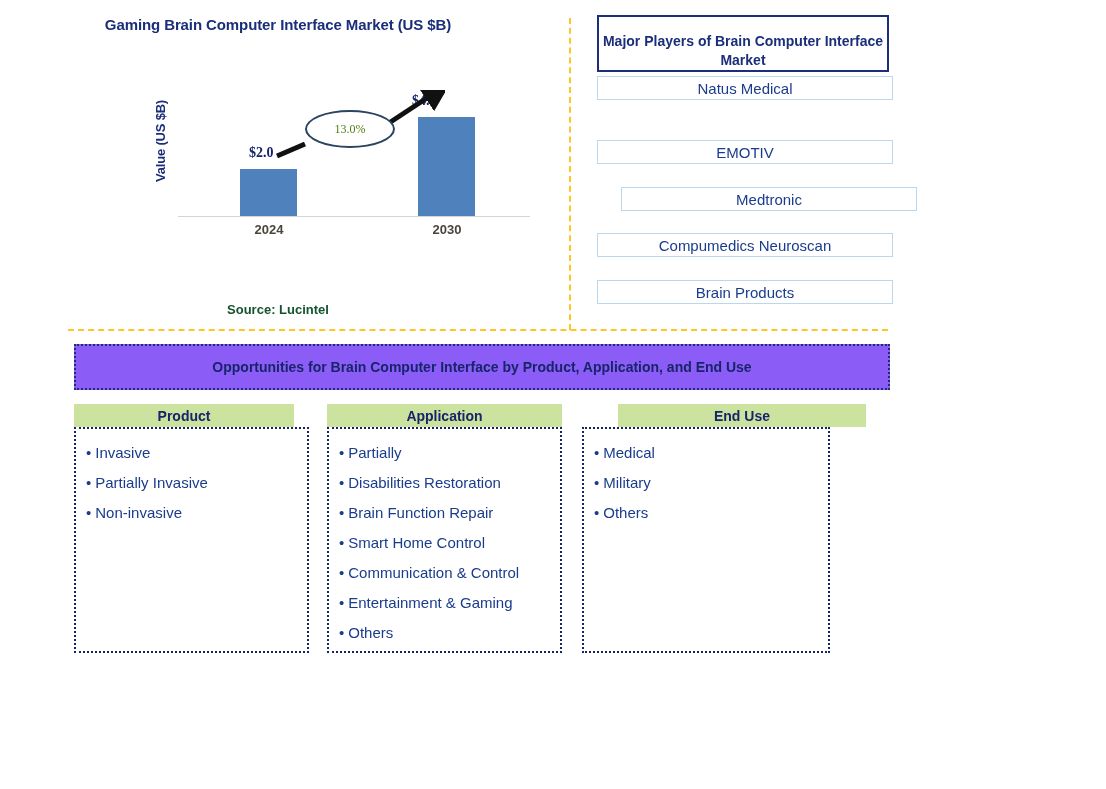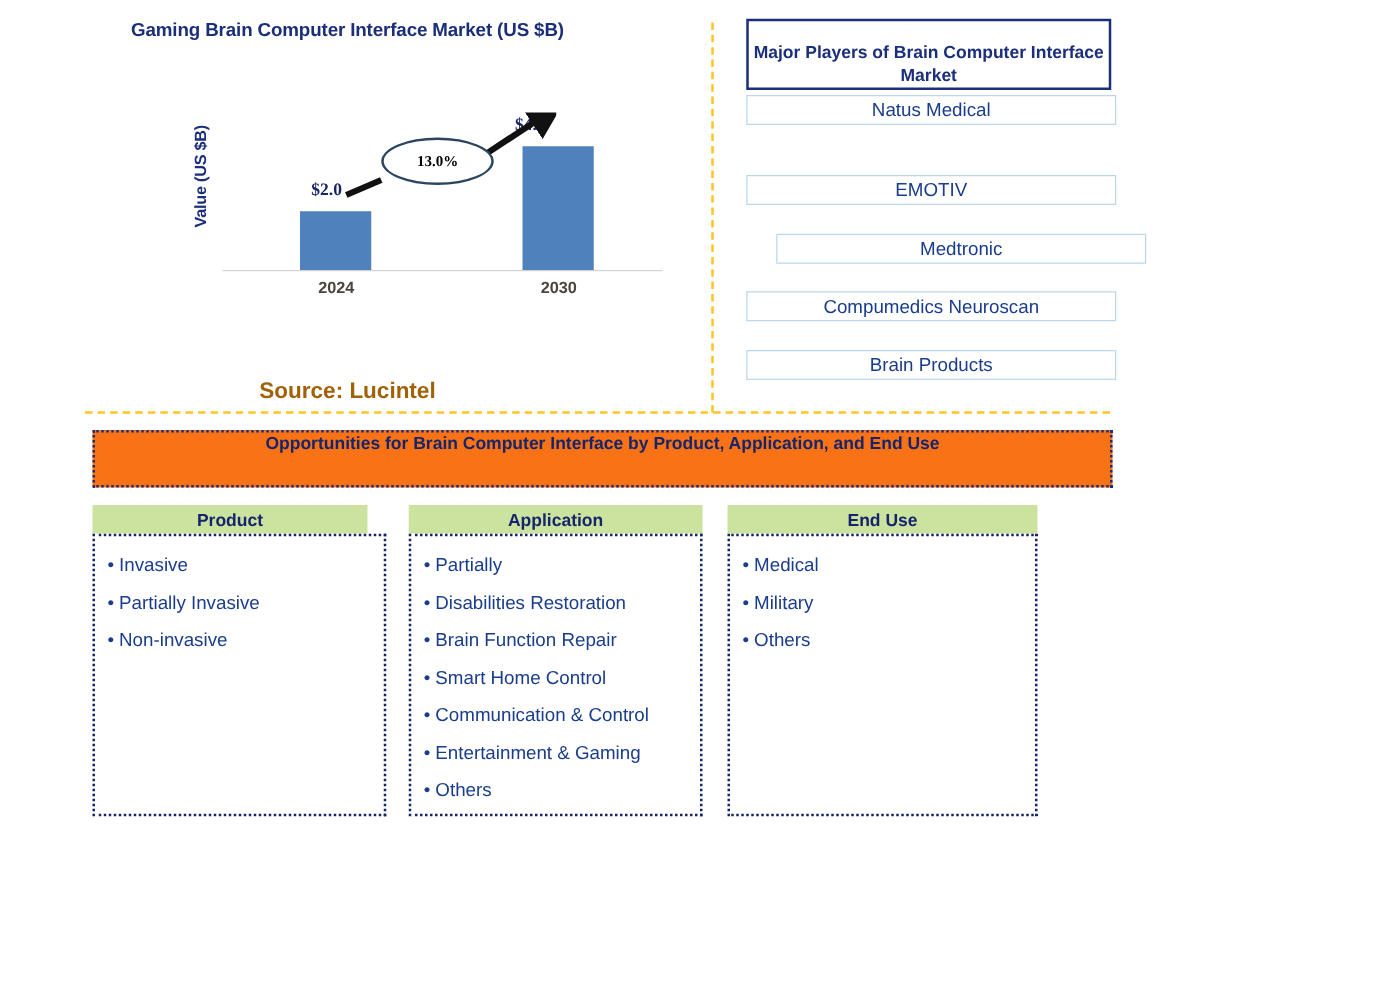--- a/index.html
+++ b/index.html
@@ -72,35 +72,35 @@
     left: 305px; top: 110px; width: 86px; height: 34px;
     border: 2px solid #2B4560;
     border-radius: 50%;
     background: #ffffff;
     display: flex;
     align-items: center;
     justify-content: center;
   }
   #cagr-value {
     font-size: 12px;
-    font-weight: bold;
-    color: #000000;
+    font-weight: normal;
+    color: #4d7c0f;
     font-family: "Liberation Serif", serif;
   }
   #growth-arrow {
     left: 275px; top: 90px; width: 170px; height: 70px;
     pointer-events: none;
   }
 
   #source-label {
     left: 0px; top: 302px; width: 556px;
     text-align: center;
-    font-size: 18px;
-    font-weight: bold;
-    color: #a16207;
+    font-size: 13px;
+    font-weight: bold;
+    color: #14532d;
   }
 
   
   #divider-vertical {
     left: 569px; top: 18px; width: 0px; height: 312px;
     border-left: 2px dashed #FFC425;
   }
   #divider-horizontal {
     left: 68px; top: 329px; width: 820px; height: 0px;
     border-top: 2px dashed #FFC425;
@@ -141,23 +141,23 @@
   #player-2 { top: 187px; margin-left: 24px; }
   #player-3 { top: 233px; }
   #player-4 { top: 280px; text-align: right; }
 
   
   #opportunities-banner {
     left: 74px; top: 344px; width: 816px; height: 46px;
     border: 2px dotted #1A2E7A;
     box-sizing: border-box;
     display: flex;
-    align-items: flex-start;
-    justify-content: center;
-    background: #f97316;
+    align-items: center;
+    justify-content: center;
+    background: #8b5cf6;
   }
   #opportunities-text {
     font-size: 14px;
     font-weight: bold;
     color: #16256B;
     text-align: center;
   }
 
   
   .segment-header {
@@ -185,21 +185,21 @@
     line-height: 30px;
     white-space: nowrap;
   }
   .bullet { margin-right: 4px; }
 
   #col-product   { left: 74px;  top: 404px; width: 235px; }
   #col-application { left: 327px; top: 404px; width: 235px; }
   #col-enduse    { left: 582px; top: 404px; width: 248px; }
   #col-product .segment-header { width: 220px; }
   #col-application .segment-header { width: 235px; }
-  #col-enduse .segment-header { width: 248px; }
+  #col-enduse .segment-header { width: 248px; margin-left: 36px; }
 </style>
 </head>
 <body>
 
 <div class="abs" id="chart-title">Gaming Brain Computer Interface Market (US $B)</div>
 
 <div class="abs" id="y-axis-label">Value (US $B)</div>
 
 <div class="abs" id="axis-baseline"></div>
 

